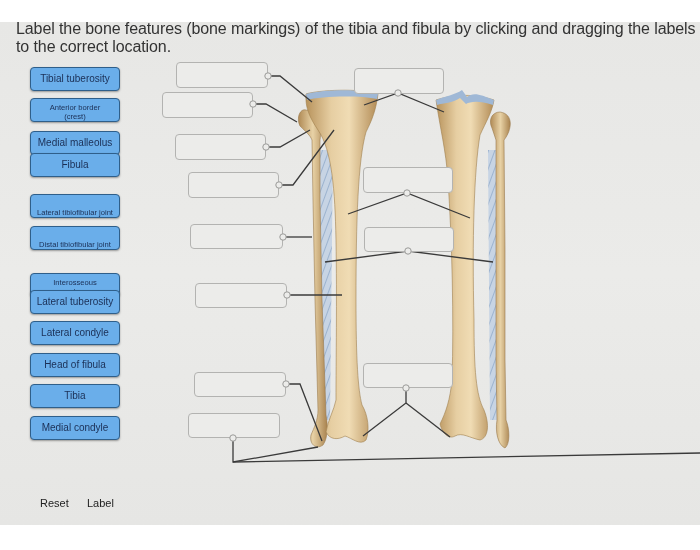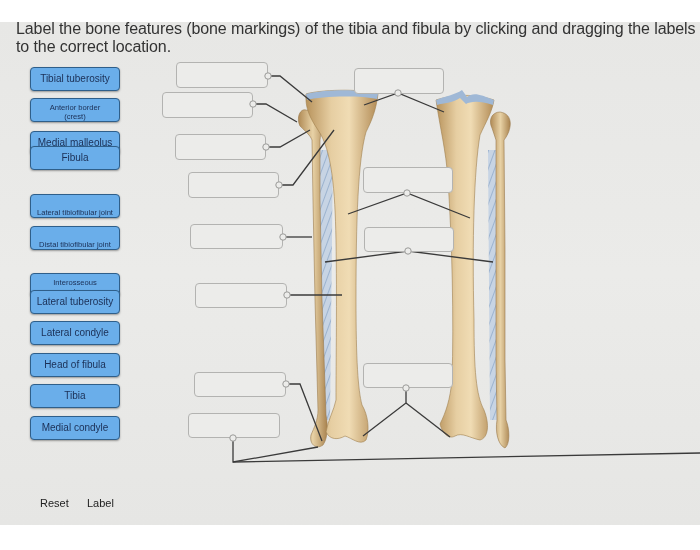--- a/index.html
+++ b/index.html
@@ -28,21 +28,21 @@
 
 <div class="label-chip" style="top:67px">
     <span>Tibial tuberosity</span>
   </div>
 <div class="label-chip small" style="top:98px">
     <span style="width:60px">Anterior border (crest)</span>
   </div>
 <div class="label-chip" style="top:131px">
     <span>Medial malleolus</span>
   </div>
-<div class="label-chip" style="top:146px">
+<div class="label-chip" style="top:153px">
     <span>Fibula</span>
   </div>
 <div class="label-chip small" style="top:194px">
     <span style="width:82px">Lateral tibiofibular joint</span>
   </div>
 <div class="label-chip small" style="top:226px">
     <span style="width:72px">Distal tibiofibular joint</span>
   </div>
 <div class="label-chip small" style="top:273px">
     <span style="width:60px">Interosseous membrane</span>

